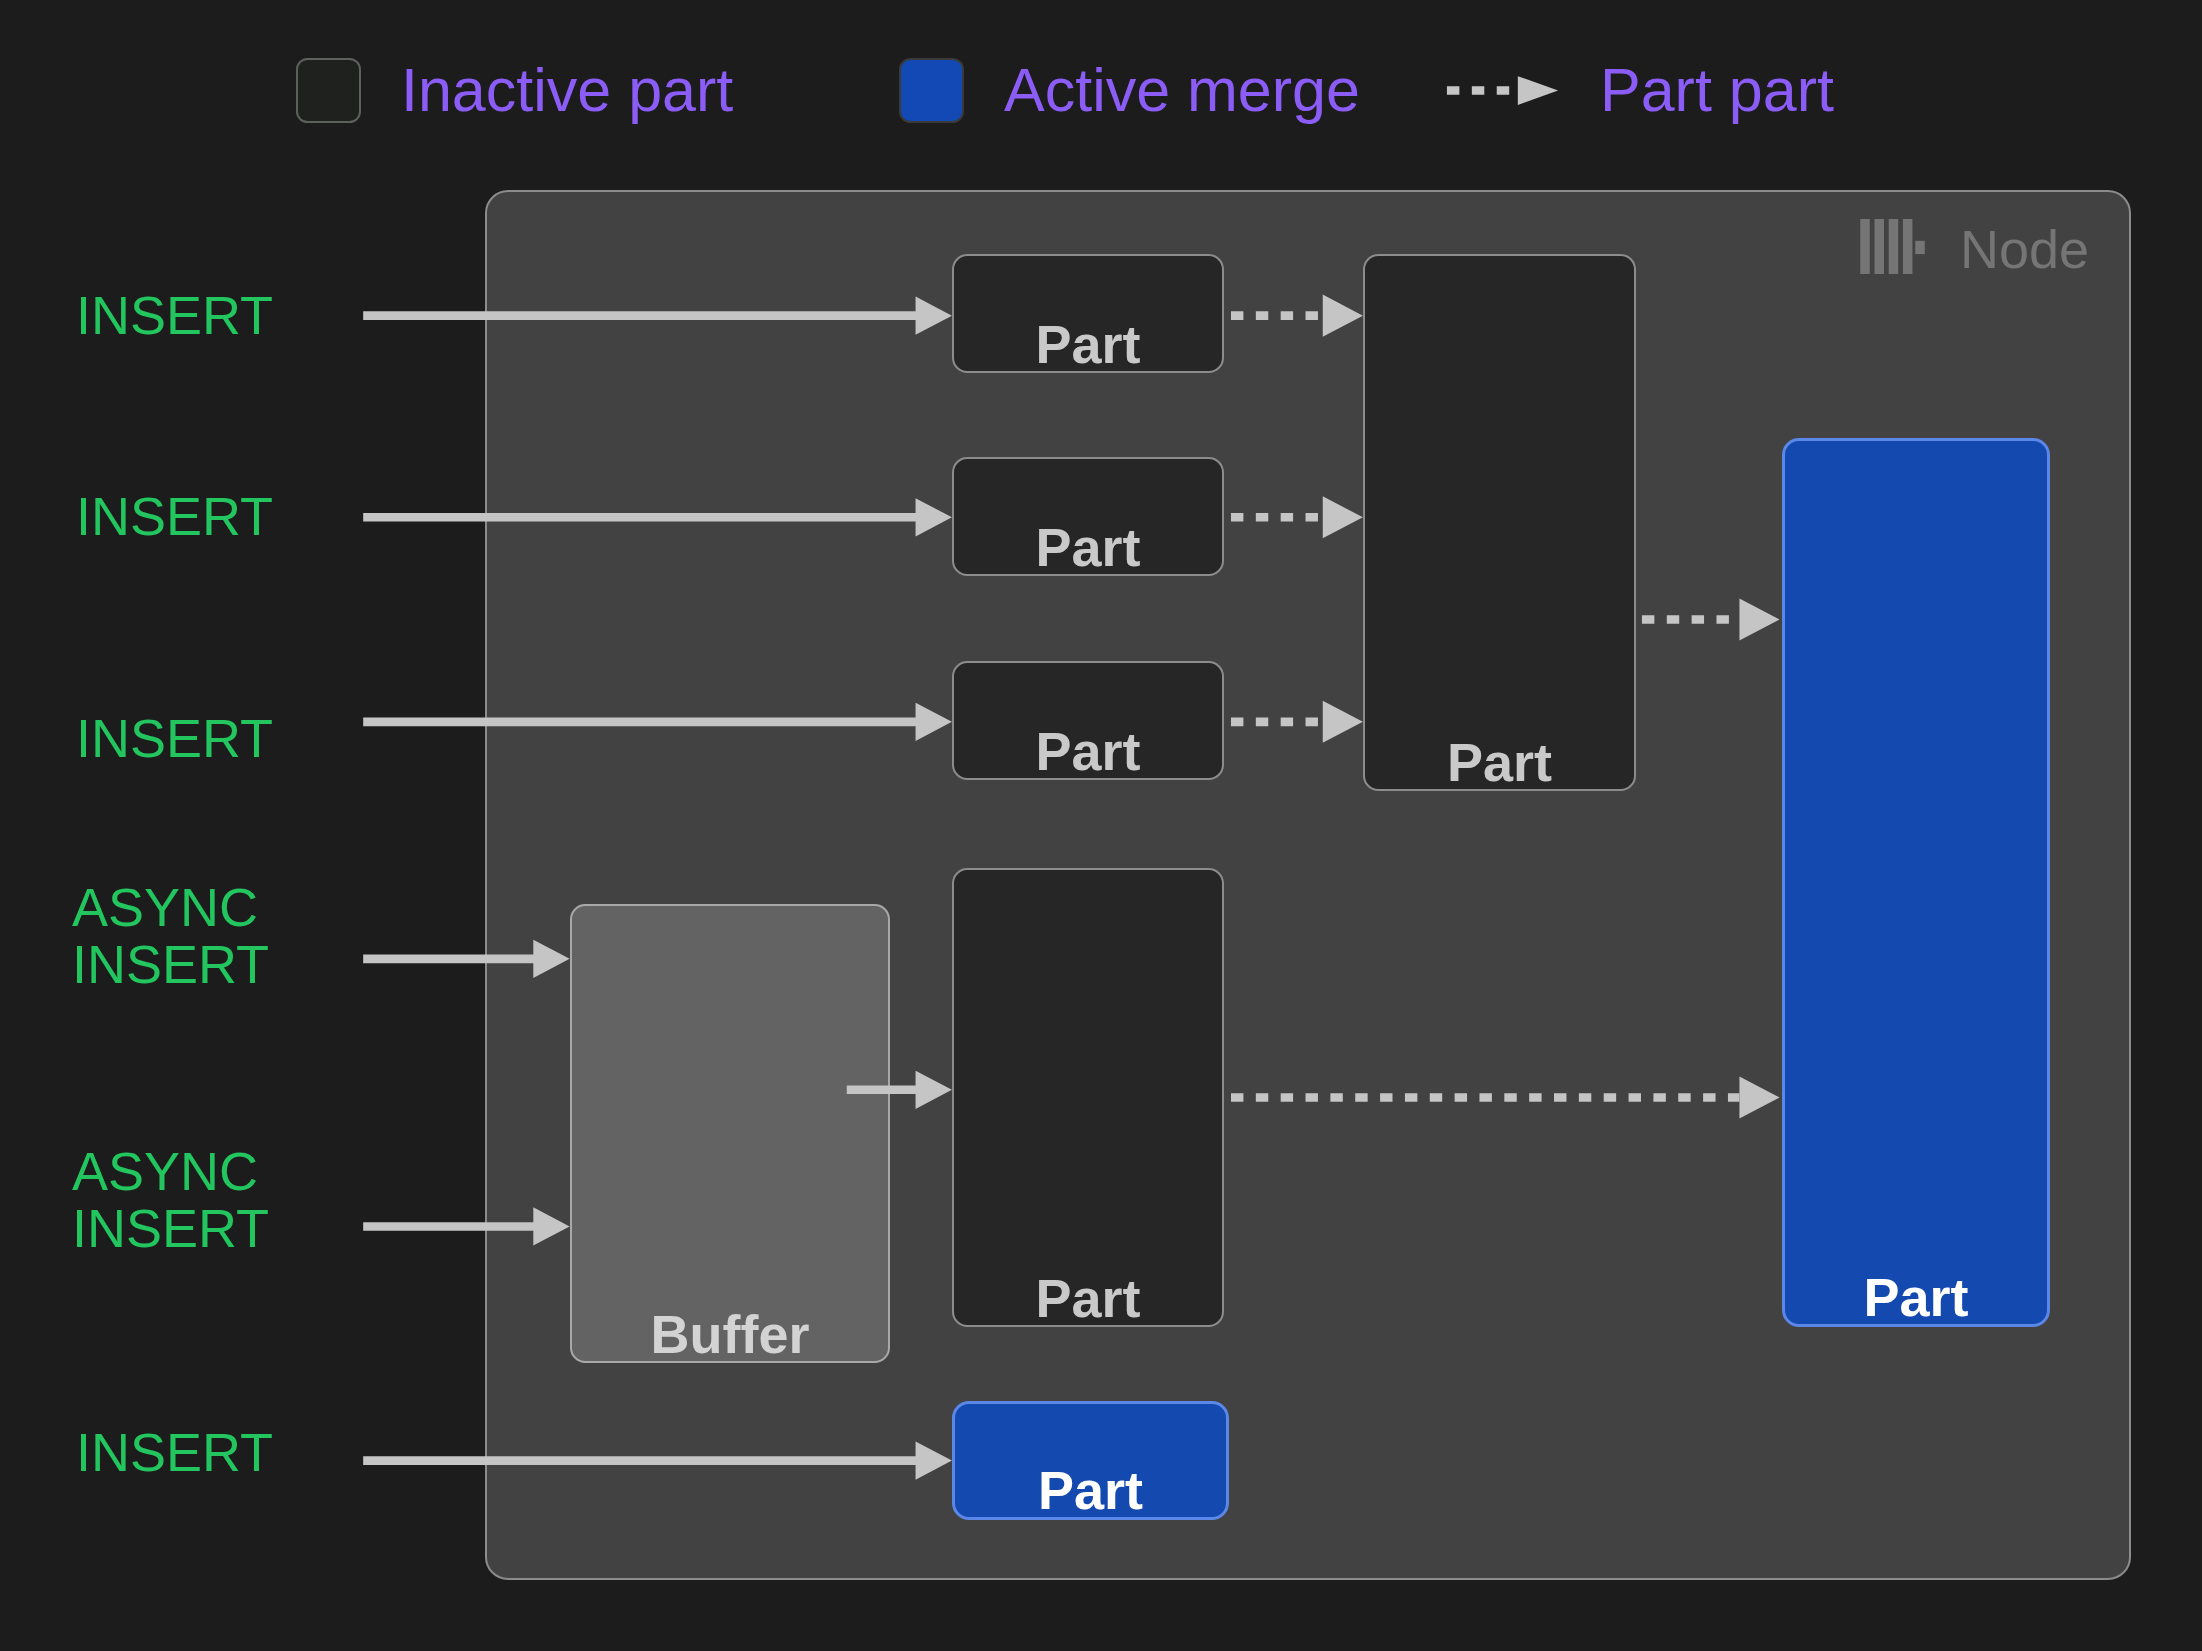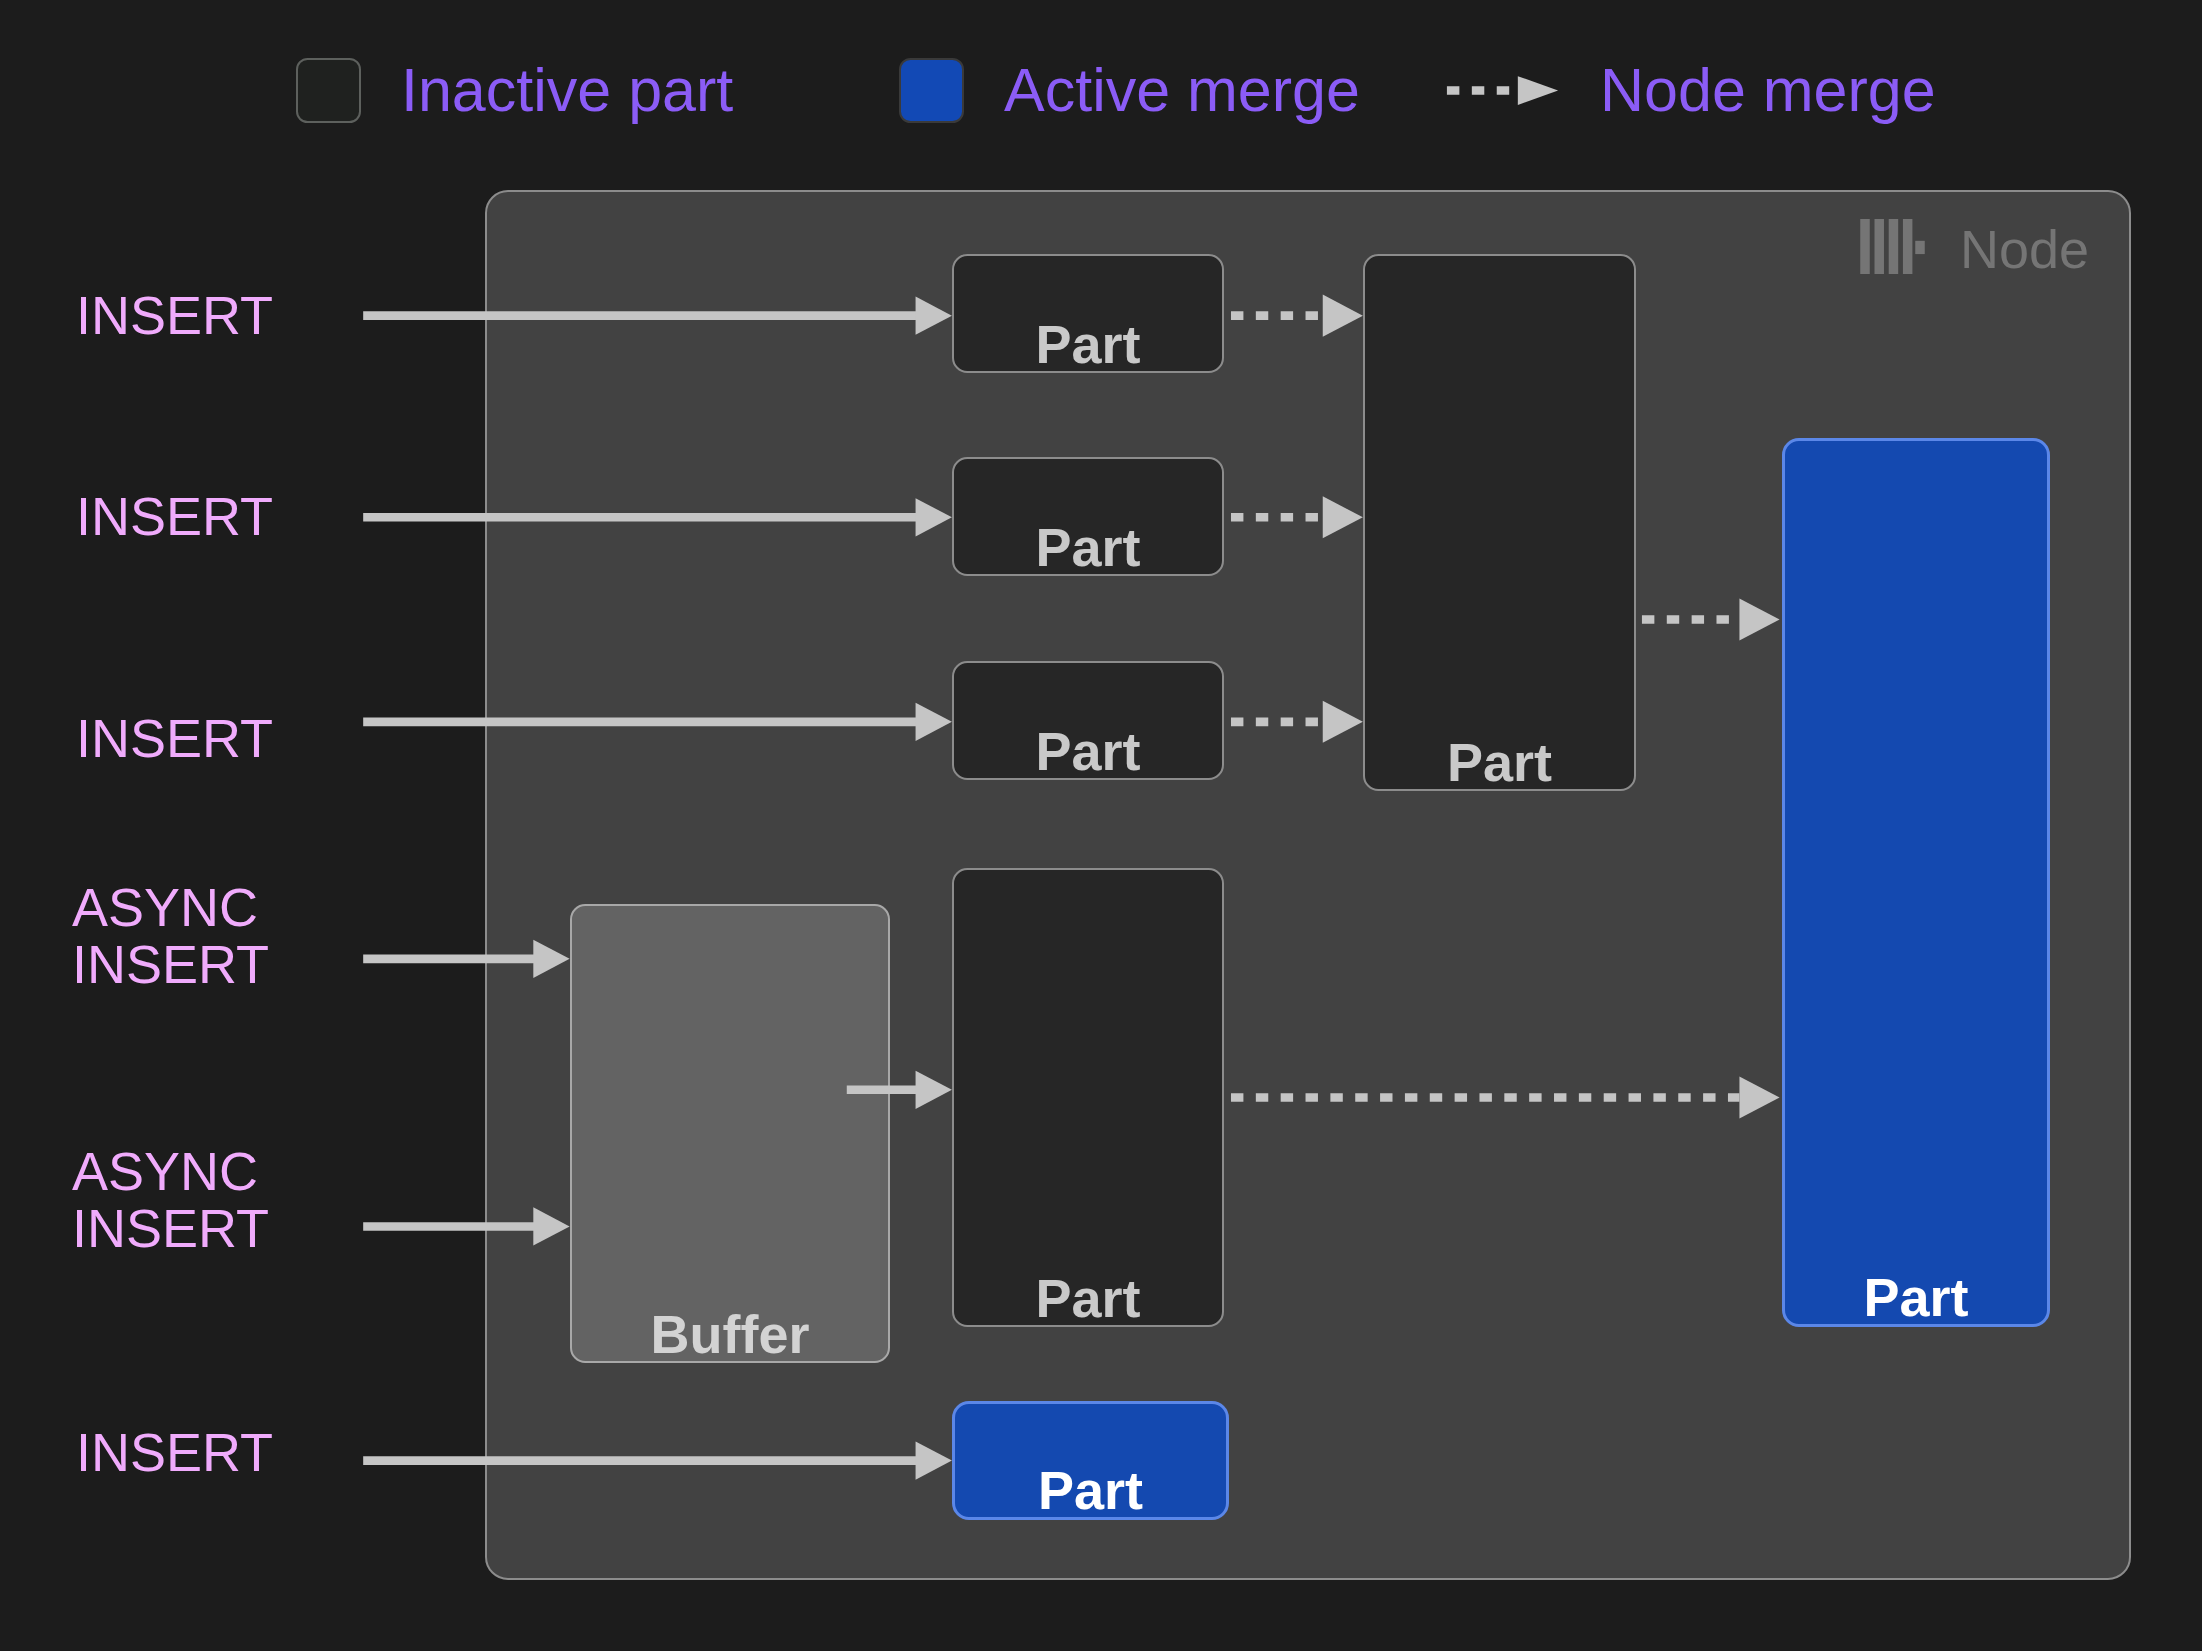--- a/index.html
+++ b/index.html
@@ -83,21 +83,21 @@
   #node-label {
     color: #757575;
     font-size: 54px;
     margin-left: 35px;
     line-height: 1;
   }
 
   
   .src-label {
     position: absolute;
-    color: #f0abfc;
+    color: #22c55e;
     font-size: 54px;
     line-height: 1.05;
     white-space: pre-line;
     text-align: left;
   }
 
   
   .box {
     position: absolute;
     box-sizing: border-box;
@@ -157,21 +157,21 @@
       <span class="legend-label">Active merge</span>
     </div>
 
     <div class="legend-item" style="left:1445px">
       <span class="legend-dash">
         <svg width="115" height="29" viewBox="0 0 120 30">
           <line x1="2" y1="15" x2="78" y2="15" stroke="#c5c5c5" stroke-width="9" stroke-dasharray="13 13" stroke-linecap="butt"></line>
           <polygon points="76,0 118,15 76,30" fill="#c5c5c5"></polygon>
         </svg>
       </span>
-      <span class="legend-label">Node merge</span>
+      <span class="legend-label">Part part</span>
     </div>
 
   </div>
 
   <div class="src-label" style="left:76px;  top:287px">INSERT</div>
   <div class="src-label" style="left:76px;  top:488px">INSERT</div>
   <div class="src-label" style="left:76px;  top:710px">INSERT</div>
   <div class="src-label" style="left:72px;  top:879px">ASYNC
 INSERT</div>
   <div class="src-label" style="left:72px;  top:1143px">ASYNC

